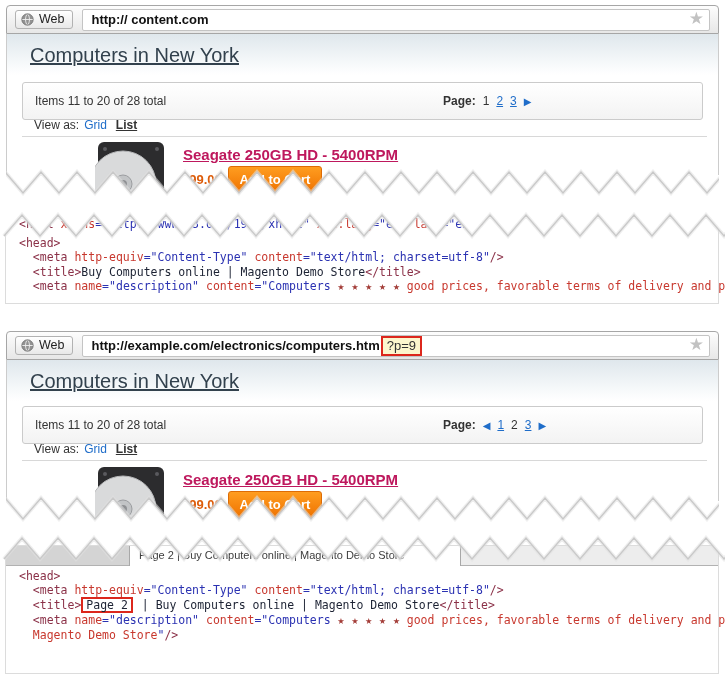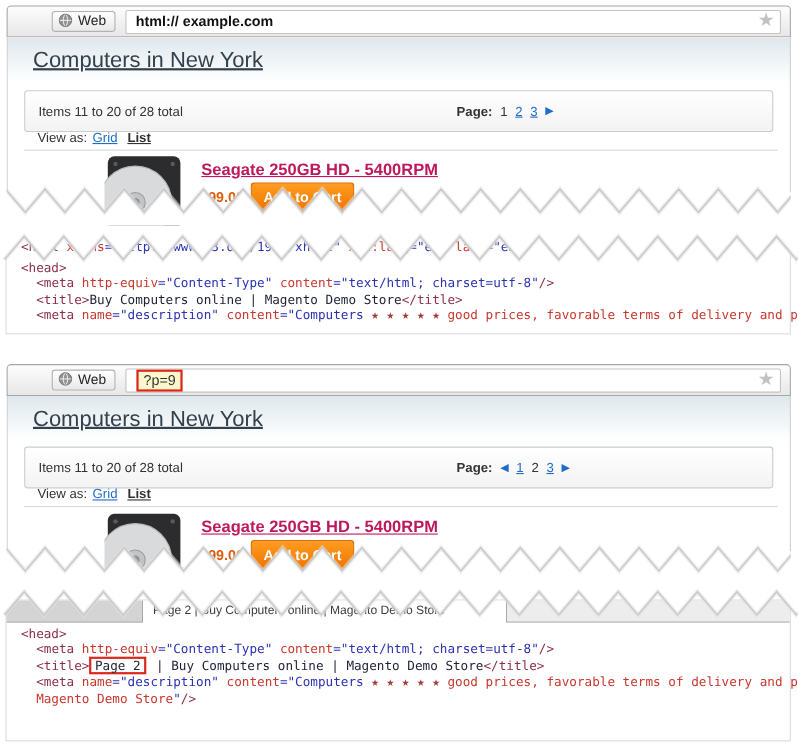--- a/index.html
+++ b/index.html
@@ -4,51 +4,51 @@
 <style>
   html,body{margin:0;padding:0;}
   body{width:725px;height:680px;position:relative;background:#fff;
        font-family:"Liberation Sans",sans-serif;overflow:hidden;}
 
   
   .browser{position:absolute;left:6px;width:713px;}
   .chrome{height:29px;box-sizing:border-box;background:linear-gradient(#fdfdfd,#e7e7e7);
           border:1px solid #a6a6a6;border-radius:4px 4px 0 0;
           display:flex;align-items:center;padding:0 8px;}
-  .webtab{display:flex;gap:5px;background:linear-gradient(#ffffff,#e8e8e8);
+  .webtab{display:flex;align-items:center;gap:5px;background:linear-gradient(#ffffff,#e8e8e8);
           border:1px solid #b2b2b2;border-radius:3px;padding:1px 8px 2px 5px;
-          font-size:12.5px;color:#222;cursor:default;margin-left:32px;}
+          font-size:12.5px;color:#222;cursor:default;}
   .urlfield{flex:1;margin-left:9px;background:#fff;border:1px solid #c4c4c4;border-radius:2px;
             height:20px;display:flex;align-items:center;padding:0 26px 0 8px;
             font-size:13px;position:relative;white-space:nowrap;}
   .url-main{font-weight:bold;color:#111;}
   .url-path{color:#979797;}
   .url-hl{display:inline-flex;align-items:center;border:2px solid #dc271c;background:#fcf6cd;
           padding:0 4px;height:16px;margin-left:1px;color:#333;}
   .star{position:absolute;right:5px;top:-1px;font-size:17px;color:#c2c2c2;line-height:20px;}
 
   .content{position:absolute;top:29px;left:0;width:713px;height:171px;background:#fff;overflow:hidden;}
   .edge{position:absolute;top:0;bottom:30px;left:0;right:0;pointer-events:none;
         border-left:1px solid #cccccc;border-right:1px solid #cccccc;}
   .band{height:41px;background:linear-gradient(#dfe7ec,#f9fbfc 80%,#ffffff);}
   .band h1{margin:0;padding:10px 0 0 24px;font-size:20px;font-weight:400;color:#32414d;text-decoration:underline;}
 
   .toolbar{position:absolute;left:16px;right:16px;height:38px;box-sizing:border-box;
            border:1px solid #cbcbcb;border-radius:3px;background:linear-gradient(#ffffff,#f3f3f3);
            display:flex;align-items:center;font-size:12px;color:#333;padding:0 12px;}
-  .pager{position:absolute;left:392px;display:flex;align-items:center;gap:7px;font-size:12px;}
+  .pager{position:absolute;left:420px;display:flex;align-items:center;gap:7px;font-size:12px;}
   .pager .lbl{font-weight:bold;}
   .pg-cur{color:#333;}
   a.pg-lnk{color:#1f6dc9;text-decoration:underline;cursor:pointer;}
   .pg-arrow{color:#1f6dc9;font-size:10px;cursor:pointer;}
 
   .viewas{position:absolute;left:16px;right:12px;height:24px;box-sizing:border-box;
           border-bottom:1px solid #d8d8d8;display:flex;align-items:center;gap:5px;
           font-size:12px;color:#333;padding:0 12px;}
-  a.grid-lnk{color:#1f6dc9;text-decoration:underline;cursor:pointer;text-align:right;}
+  a.grid-lnk{color:#1f6dc9;cursor:pointer;text-align:right;}
   .list-cur{font-weight:bold;margin-left:4px;text-decoration:underline;}
 
   .prod-img{position:absolute;left:89px;}
   .prod-name{position:absolute;left:177px;font-size:15px;font-weight:bold;color:#be185d;
              text-decoration:underline;cursor:pointer;white-space:nowrap;}
   .prod-price{position:absolute;left:176px;font-size:13px;font-weight:bold;color:#dd5c0a;}
   .btn-cart{position:absolute;left:222px;width:94px;height:27px;box-sizing:border-box;
             background:linear-gradient(#ff9d20,#ef7301);border:1px solid #dd6c05;border-radius:3px;
             color:#fff;font-weight:bold;font-size:13px;display:flex;align-items:center;
             justify-content:center;cursor:pointer;}
@@ -91,21 +91,21 @@
   <div class="chrome">
     <div class="webtab">
       <svg width="13" height="13" viewBox="0 0 16 16">
         <circle cx="8" cy="8" r="7" fill="#929292"></circle>
         <path d="M1 8h14M8 1c3.2 2.6 3.2 11.4 0 14M8 1c-3.2 2.6-3.2 11.4 0 14" stroke="#f2f2f2" stroke-width="1.1" fill="none"></path>
         <circle cx="8" cy="8" r="7" fill="none" stroke="#6e6e6e"></circle>
       </svg>
       <span>Web</span>
     </div>
     <div class="urlfield">
-      <span class="url-main">html:// example.com</span>
+      <span class="url-main">http:// content.com</span>
       <span class="star">★</span>
     </div>
   </div>
   <div class="content">
     <div class="band">
       <h1>Computers in New York</h1>
     </div>
     <div class="toolbar" style="top:48px;">
       <span>Items 11 to 20 of 28 total</span>
       <span class="pager">
@@ -163,20 +163,21 @@
   <div class="chrome">
     <div class="webtab">
       <svg width="13" height="13" viewBox="0 0 16 16">
         <circle cx="8" cy="8" r="7" fill="#929292"></circle>
         <path d="M1 8h14M8 1c3.2 2.6 3.2 11.4 0 14M8 1c-3.2 2.6-3.2 11.4 0 14" stroke="#f2f2f2" stroke-width="1.1" fill="none"></path>
         <circle cx="8" cy="8" r="7" fill="none" stroke="#6e6e6e"></circle>
       </svg>
       <span>Web</span>
     </div>
     <div class="urlfield">
+      <span class="url-main">http://example.com/electronics/computers.htm</span>
       <span class="url-hl">?p=9</span>
       <span class="star">★</span>
     </div>
   </div>
   <div class="content">
     <div class="band">
       <h1>Computers in New York</h1>
     </div>
     <div class="toolbar" style="top:46px;">
       <span>Items 11 to 20 of 28 total</span>

